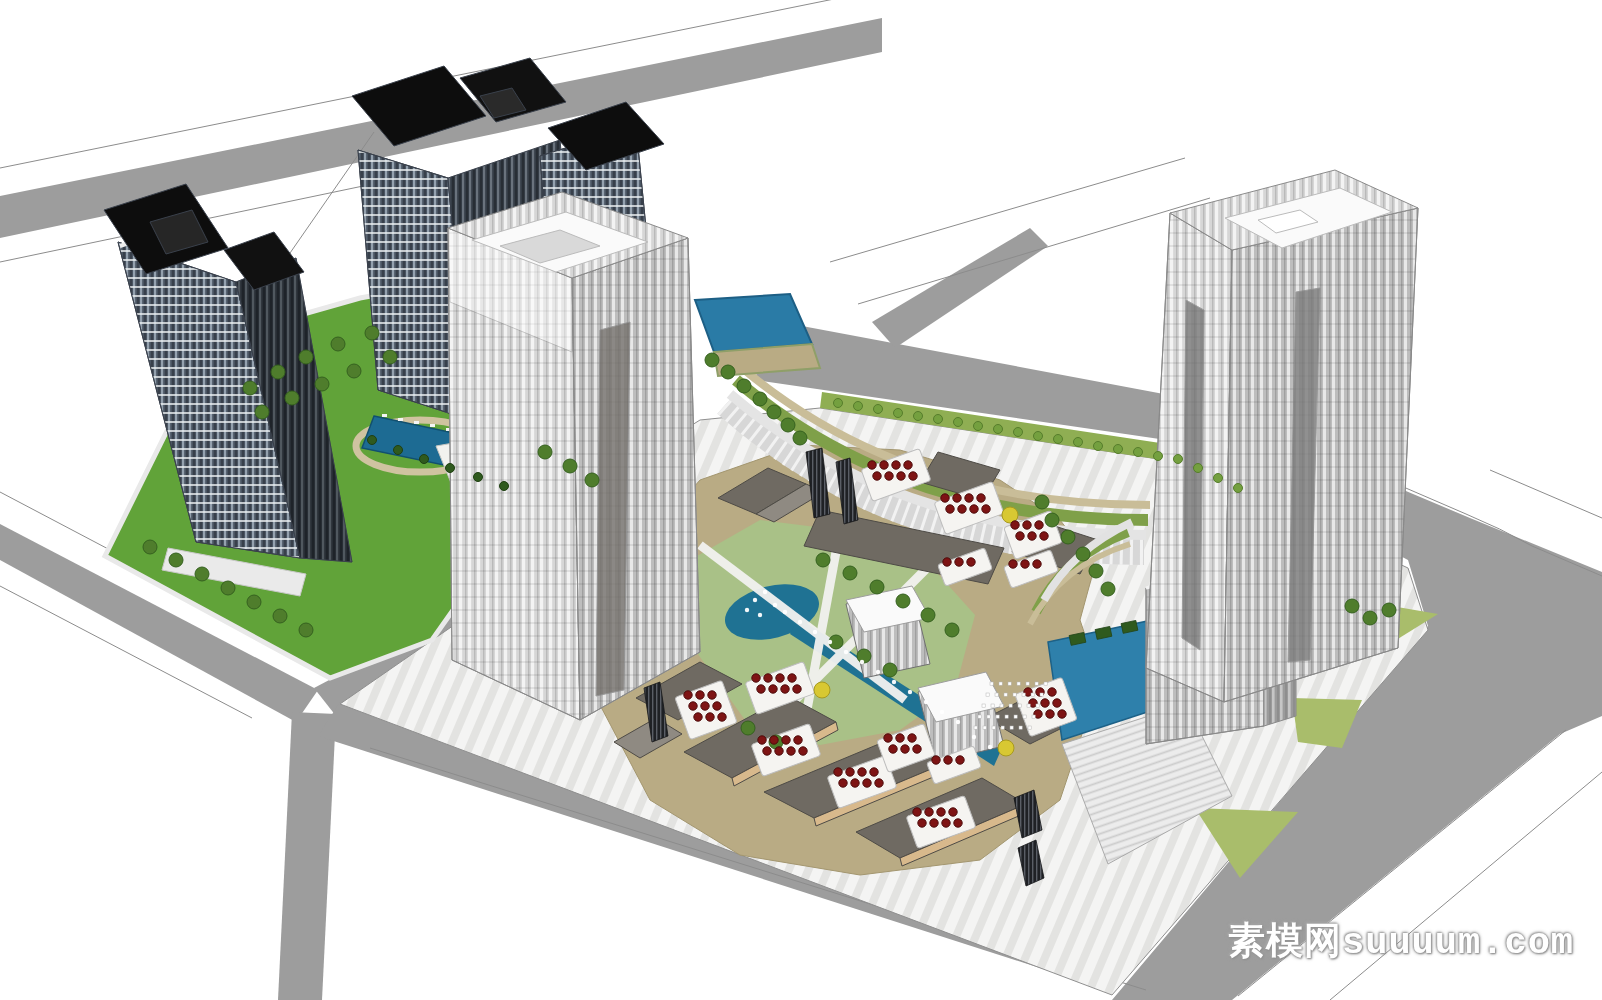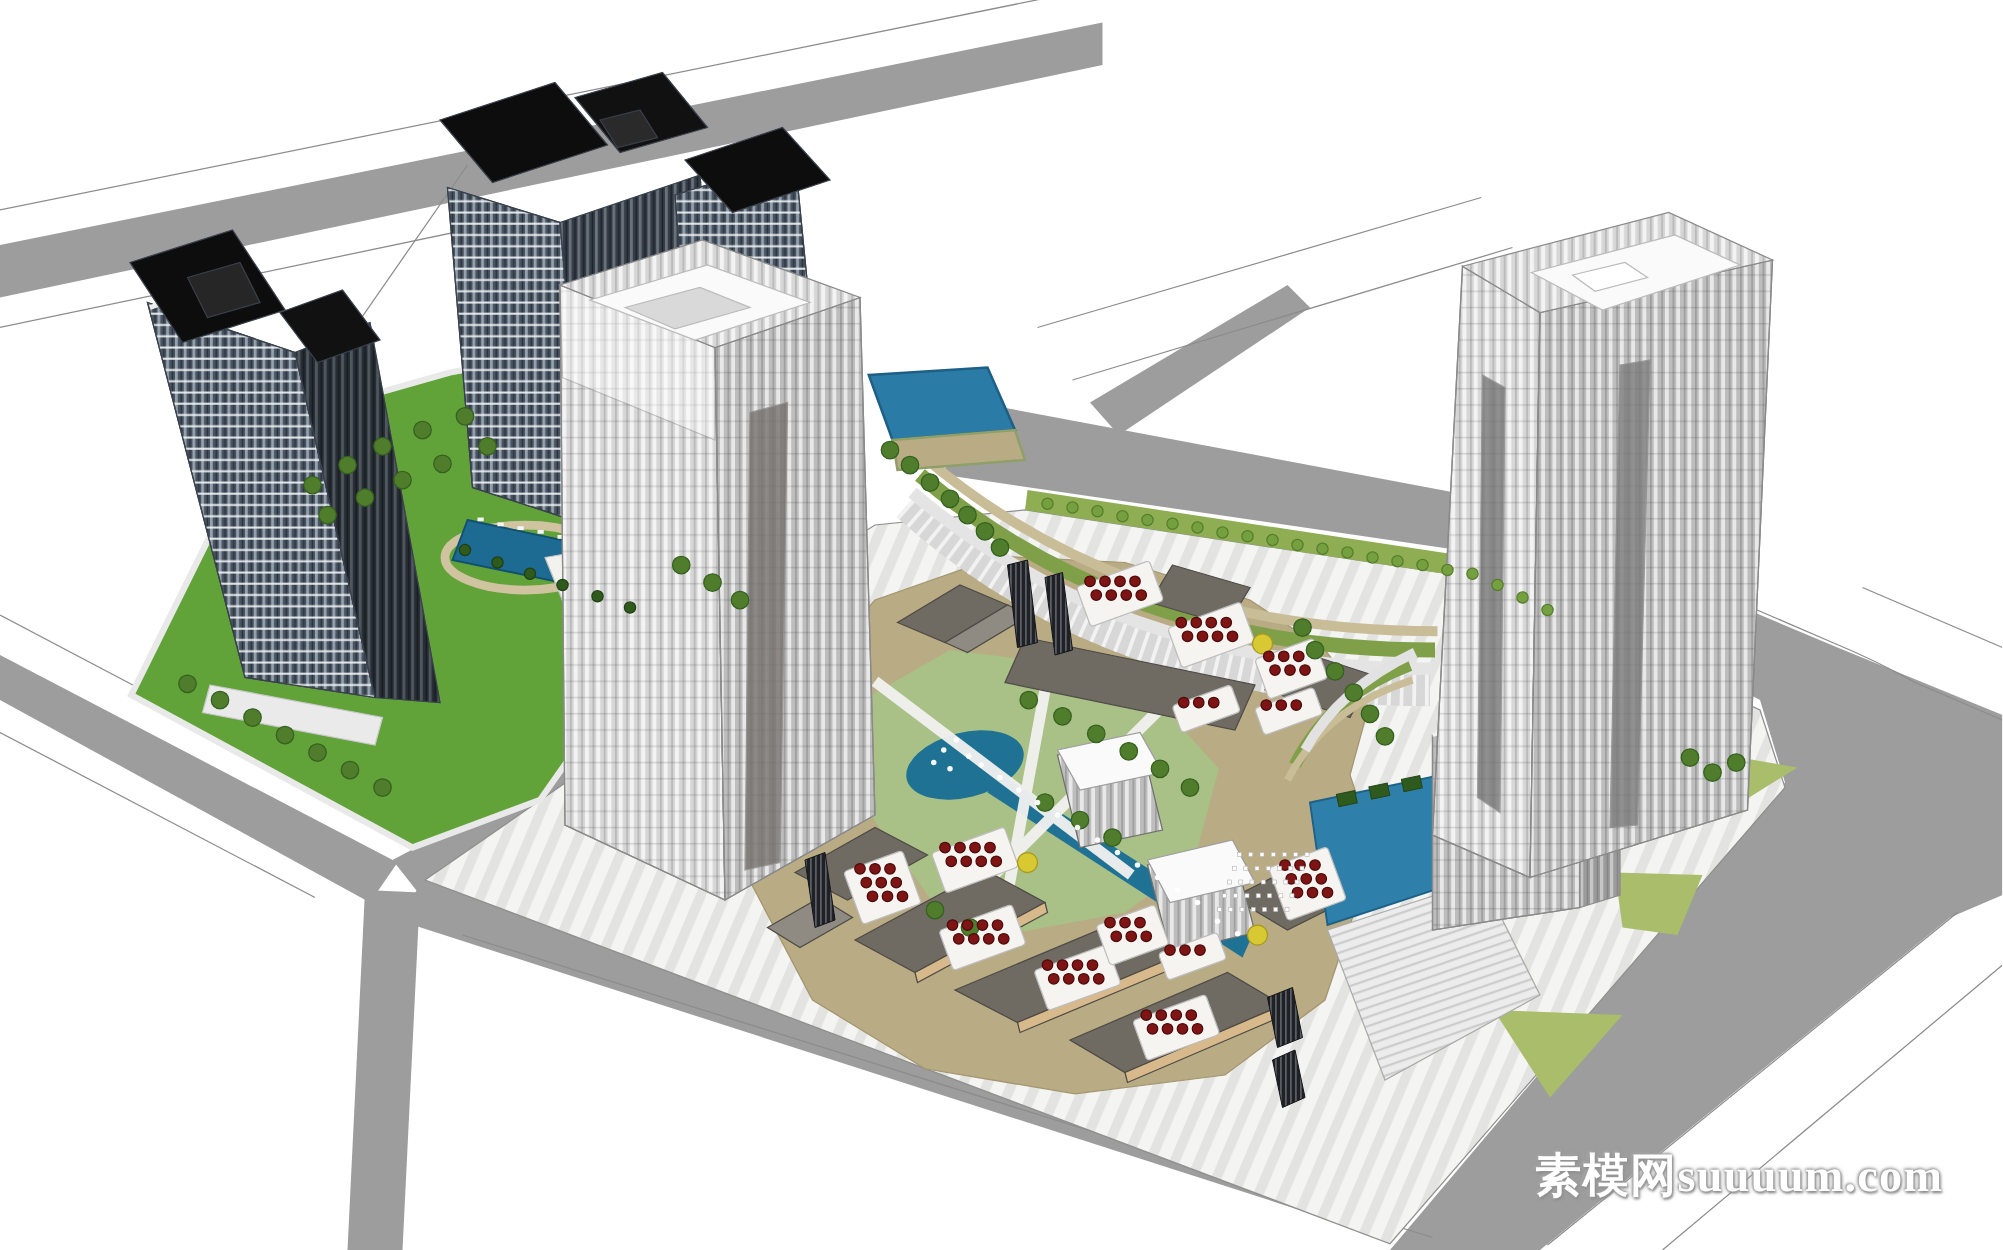--- a/index.html
+++ b/index.html
@@ -1,17 +1,17 @@
 <!DOCTYPE html>
 <html><head>
 <meta charset="utf-8">
 <style>
   html,body{margin:0;padding:0;background:#ffffff;}
   .stage{position:relative;width:1602px;height:1000px;overflow:hidden;background:#ffffff;
-         font-family:Liberation Serif, serif;border-radius:10px;}
+         font-family:Liberation Mono, monospace;border-radius:10px;}
   .stage svg{position:absolute;left:0;top:0;}
   .watermark{position:absolute;left:1228px;top:916px;font-size:37px;font-weight:bold;
              color:#ffffff;letter-spacing:1px;white-space:nowrap;
              text-shadow:0 0 2px #8f8f8f,0 0 4px #9e9e9e,1px 1px 2px #8a8a8a,-1px -1px 2px #b5b5b5;}
 </style>
 </head>
 <body>
 
 <div class="stage">
 <svg id="scene" width="1602" height="1000" viewBox="0 0 1602 1000">

